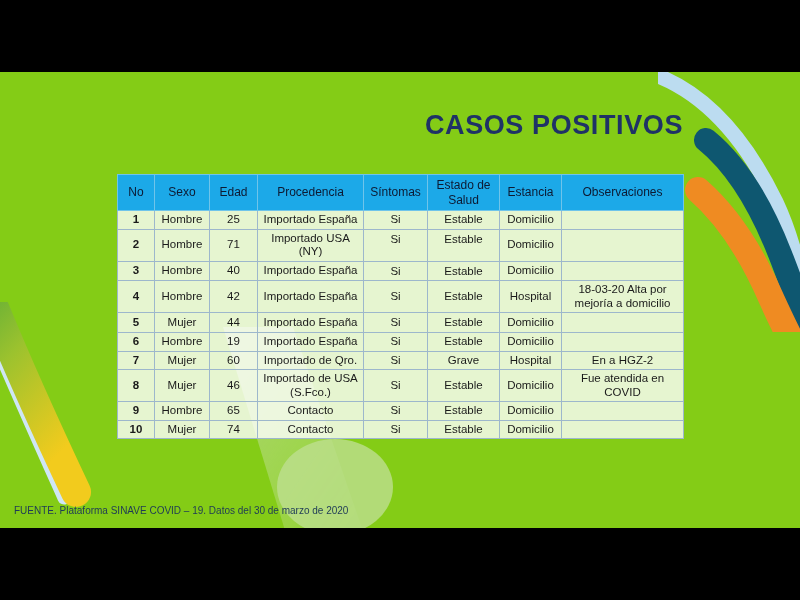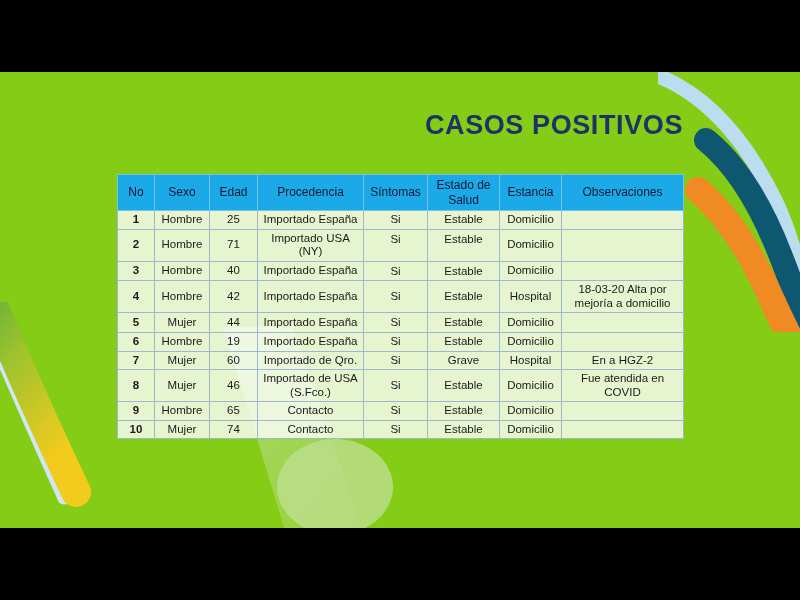--- a/index.html
+++ b/index.html
@@ -272,18 +272,19 @@
           <td>74</td>
           <td>Contacto</td>
           <td>Si</td>
           <td>Estable</td>
           <td>Domicilio</td>
           <td></td>
         </tr>
       </tbody>
     </table>
 
+    <div id="footer-source">FUENTE. Plataforma SINAVE COVID – 19. Datos del 30 de marzo de 2020</div>
 
   </div>
 
   <div id="letterbox-bottom" class="letterbox"></div>
 
 </div>
 
 </body></html>

